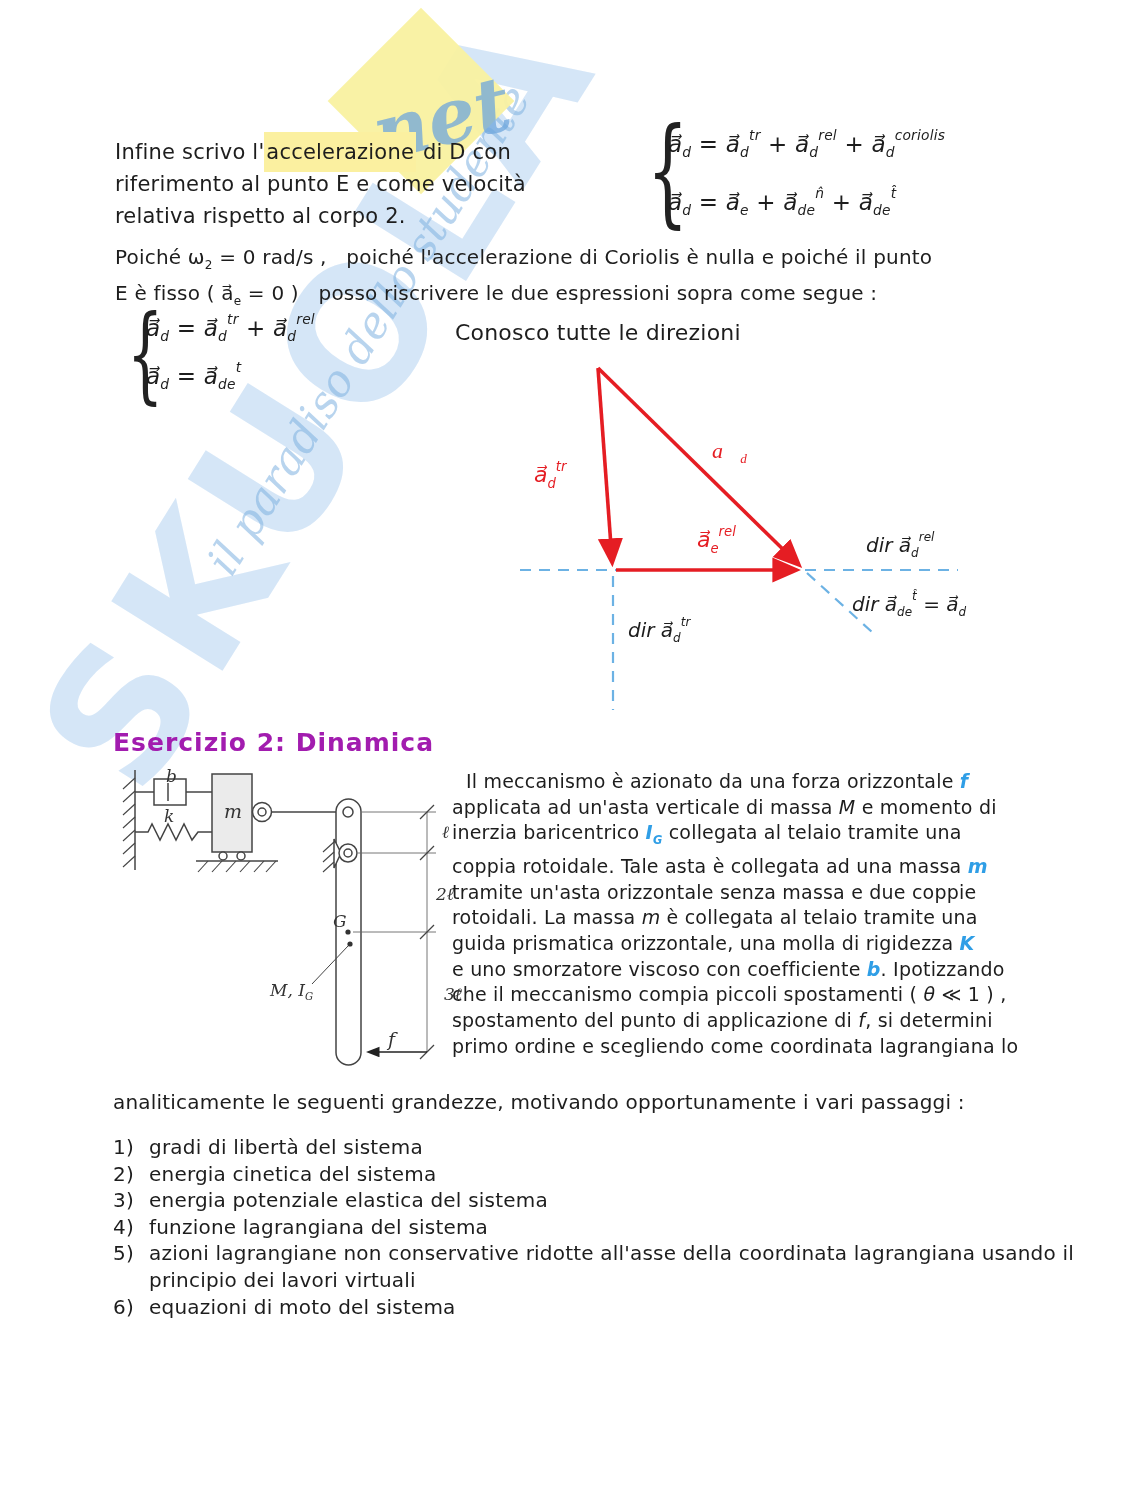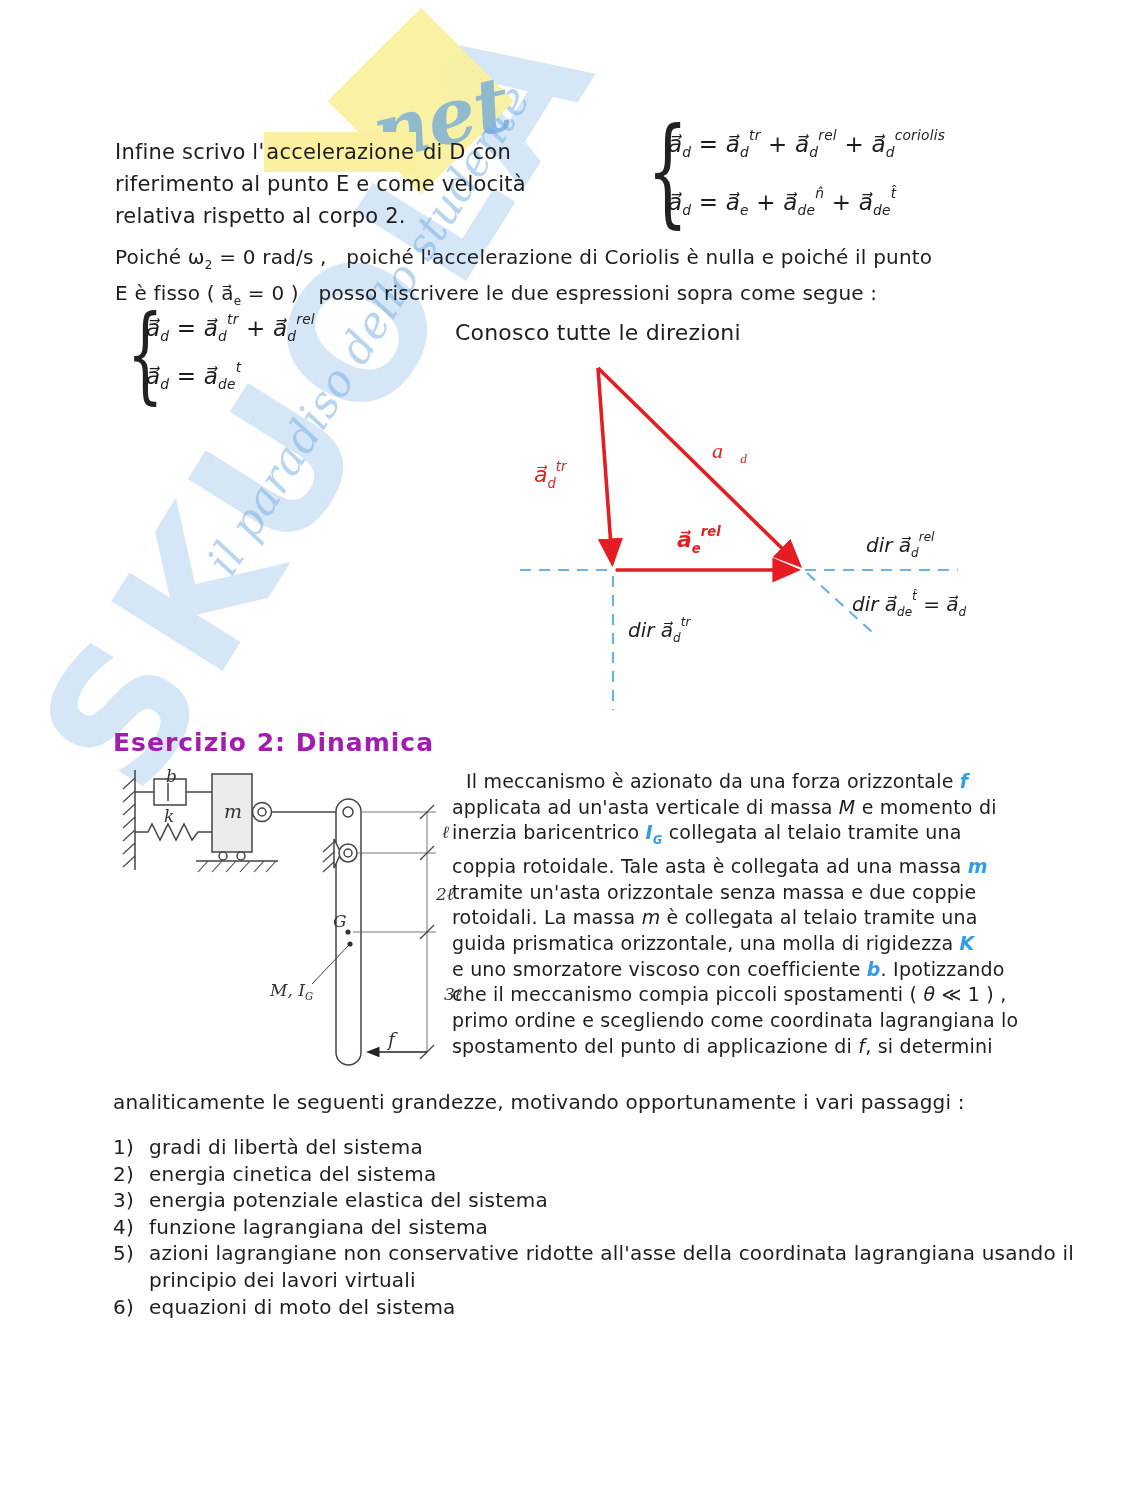--- a/index.html
+++ b/index.html
@@ -94,21 +94,21 @@
   <line x1="20" y1="218" x2="458" y2="218" stroke="#6cb2e4" stroke-width="2.2" stroke-dasharray="11 8"></line>
   <line x1="113" y1="224" x2="113" y2="358" stroke="#6cb2e4" stroke-width="2.2" stroke-dasharray="11 8"></line>
   <line x1="307" y1="221" x2="372" y2="280" stroke="#6cb2e4" stroke-width="2.2" stroke-dasharray="11 8"></line>
 
   <line x1="98" y1="16" x2="112" y2="208" stroke="#e51d23" stroke-width="3.6" marker-end="url(#rah)"></line>
   <line x1="98" y1="16" x2="297" y2="211" stroke="#e51d23" stroke-width="3.6" marker-end="url(#rah)"></line>
   <line x1="116" y1="218" x2="294" y2="218" stroke="#e51d23" stroke-width="3.6" marker-end="url(#rah)"></line>
 </svg>
 <div class="rlab" style="left:534px;top:462px;">a⃗<sub>d</sub><sup>tr</sup></div>
 <div class="rlab" style="left:712px;top:438px;font-family:Liberation Serif, serif;">a⃗<sub>d</sub></div>
-<div class="rlab" style="left:677px;top:527px;font-weight:bold;">a⃗<sub>e</sub><sup>rel</sup></div>
+<div class="rlab" style="left:697px;top:527px;">a⃗<sub>e</sub><sup>rel</sup></div>
 <div class="dlab" style="left:866px;top:533px;">dir a⃗<sub>d</sub><sup>rel</sup></div>
 <div class="dlab" style="left:852px;top:592px;">dir a⃗<sub>de</sub><sup>t̂</sup> = a⃗<sub>d</sub></div>
 <div class="dlab" style="left:628px;top:618px;">dir a⃗<sub>d</sub><sup>tr</sup></div>
 
 <div class="heading">Esercizio 2: Dinamica</div>
 
 <svg style="left:110px;top:758px;" width="380" height="330" viewBox="0 0 380 330">
   <defs>
     <marker id="bah" markerWidth="9" markerHeight="9" refX="7" refY="3.5" orient="auto">
       <path d="M0,0 L9,3.5 L0,7 Z" fill="#222"></path>
@@ -196,22 +196,22 @@
 <div class="hw" id="desc">
   <div class="dline">Il meccanismo è azionato da una forza orizzontale <span class="blu">f</span></div>
   <div class="dline">applicata ad un'asta verticale di massa <i>M</i> e momento di</div>
   <div class="dline">inerzia baricentrico <span class="blu">I<sub>G</sub></span> collegata al telaio tramite una</div>
   <div class="dline">coppia rotoidale. Tale asta è collegata ad una massa <span class="blu">m</span></div>
   <div class="dline">tramite un'asta orizzontale senza massa e due coppie</div>
   <div class="dline">rotoidali. La massa <i>m</i> è collegata al telaio tramite una</div>
   <div class="dline">guida prismatica orizzontale, una molla di rigidezza <span class="blu">K</span></div>
   <div class="dline">e uno smorzatore viscoso con coefficiente <span class="blu">b</span>. Ipotizzando</div>
   <div class="dline">che il meccanismo compia piccoli spostamenti ( <i>θ</i> ≪ 1 ) ,</div>
+  <div class="dline">spostamento del punto di applicazione di <i>f</i>, si determini</div>
   <div class="dline">primo ordine e scegliendo come coordinata lagrangiana lo</div>
-  <div class="dline">spostamento del punto di applicazione di <i>f</i>, si determini</div>
 </div>
 <div class="hw" id="cont-line">analiticamente le seguenti grandezze, motivando opportunamente i vari passaggi :</div>
 
 <div class="hw" id="list">
   <div><span class="ln">1)</span><span>gradi di libertà del sistema</span></div>
   <div><span class="ln">2)</span><span>energia cinetica del sistema</span></div>
   <div><span class="ln">3)</span><span>energia potenziale elastica del sistema</span></div>
   <div><span class="ln">4)</span><span>funzione lagrangiana del sistema</span></div>
   <div><span class="ln">5)</span><span>azioni lagrangiane non conservative ridotte all'asse della coordinata lagrangiana usando il</span></div>
   <div><span class="ln"></span><span>principio dei lavori virtuali</span></div>

